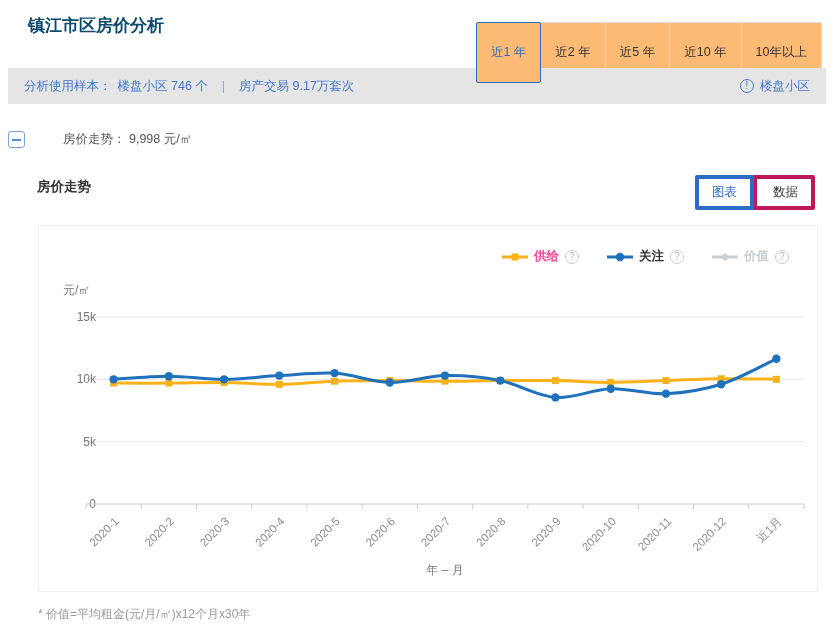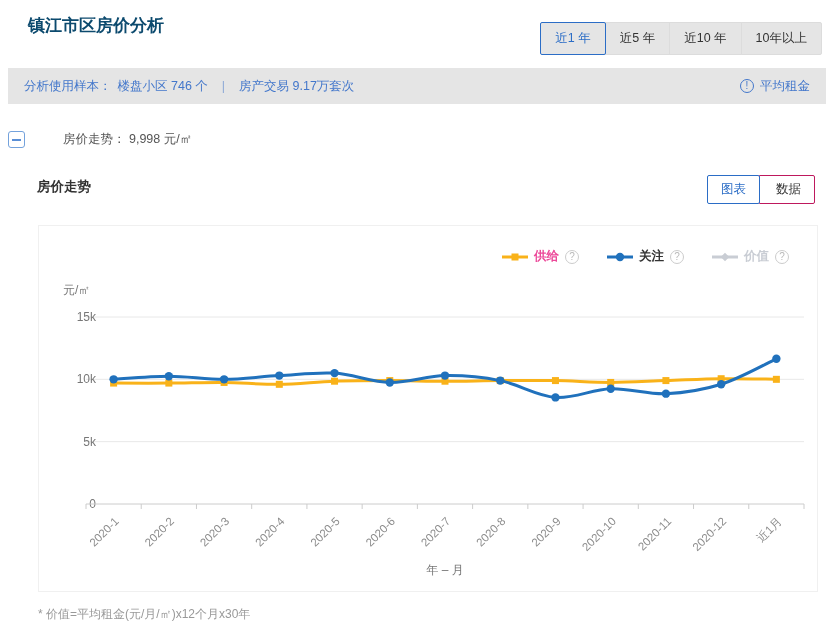--- a/index.html
+++ b/index.html
@@ -1,75 +1,76 @@
 <!DOCTYPE html>
 <html><head>
 <meta charset="utf-8">
 <style>
   * { margin:0; padding:0; box-sizing:border-box; }
   html,body { width:833px; height:628px; background:#fff; font-family:"Liberation Sans","DejaVu Sans",sans-serif; position:relative; overflow:hidden; }
 
   .page-title { position:absolute; top:14px; left:28px; font-size:17px; font-weight:bold; color:#0c4a6e;text-align:center; }
 
   .tabs { position:absolute; top:22px; right:11px; display:flex; }
-  .tab { padding:7px 14px; font-size:12.5px; color:#333; background:#e5e5e5; border:1px solid #dcdcdc; margin-left:-1px; cursor:pointer; white-space:nowrap; }
+  .tab { padding:21px 14px; font-size:12.5px; color:#333; background:#fdba74; border:1px solid #dcdcdc; margin-left:-1px; cursor:pointer; white-space:nowrap; }
   .tab:first-child { border-radius:2px 0 0 2px; }
   .tab:last-child { border-radius:0 2px 2px 0; }
   .tab.active { border-color:#2b6dc6; color:#2b6dc6; position:relative; z-index:1; border-radius:2px; }
 
   .info-bar { position:absolute; top:68px; left:8px; right:7px; height:36px; background:#e5e5e5; display:flex; align-items:center; justify-content:space-between; padding:0 16px; font-size:12.5px; color:#4377cb; }
   .info-left { display:flex; align-items:center; gap:6px; }
   .info-sep { opacity:.55; margin:0 8px; }
   .correction { display:flex; align-items:center; gap:6px; cursor:pointer; color:#4377cb; }
   .warn-icon { width:14px; height:14px; border:1px solid #4377cb; border-radius:50%; display:flex; align-items:center; justify-content:center; font-size:10px; line-height:1; color:#4377cb; }
 
   .section-header { position:absolute; top:131px; left:8px; display:flex; align-items:center; }
   .collapse-icon { width:17px; height:17px; border:1px solid #74a2dc; border-radius:3px; display:flex; align-items:center; justify-content:center; cursor:pointer; background:#fff; }
   .collapse-icon i { display:block; width:9px; height:2px; background:#5a8fd6; }
   .section-title { margin-left:9px; font-size:15px; font-weight:bold; color:#333; }
   .avg { margin-left:38px; font-size:12.5px; color:#555; }
 
   .subsection-title { position:absolute; top:178px; left:37px; font-size:13.5px; font-weight:bold; color:#333; }
 
   .view-toggle { position:absolute; top:175px; right:18px; display:flex; }
-  .view-btn { padding:5px 13px; font-size:12.5px; color:#333; background:#fff; border:1px solid #be185d; margin-left:-1px; cursor:pointer; }
+  .view-btn { padding:5px 13px; font-size:12.5px; color:#333; background:#fff; border:4px solid #be185d; margin-left:-1px; cursor:pointer; }
   .view-btn:first-child { border-radius:2px 0 0 2px; }
   .view-btn:last-child { border-radius:0 2px 2px 0;padding-left:16px; }
   .view-btn.active { border-color:#2b6dc6; color:#2b6dc6; z-index:1; position:relative; border-radius:2px; }
 
   .chart-box { position:absolute; top:225px; left:38px; width:780px; height:367px; border:1px solid #f0f0f0; background:#fff; }
   .legend { position:absolute; top:22px; right:28px; display:flex; gap:28px; align-items:center; z-index:2; }
   .legend-item { display:flex; align-items:center; gap:6px; cursor:pointer; font-size:12.5px; font-weight:bold; }
   .q-icon { width:14px; height:14px; border:1px solid #ccc; border-radius:50%; color:#b9b9b9; font-size:10px; font-weight:normal; display:flex; align-items:center; justify-content:center; line-height:1; cursor:pointer; }
   #chart-svg { position:absolute; left:0; top:0; }
 
   .footnote { position:absolute; top:606px; left:38px; font-size:12px; color:#999; }
 </style>
 </head>
 <body>
 
 <div class="page-title">镇江市区房价分析</div>
 
 <div class="tabs">
     <button class="tab active">近1 年</button>
+    <button class="tab">近2 年</button>
     <button class="tab">近5 年</button>
     <button class="tab">近10 年</button>
     <button class="tab">10年以上</button>
   </div>
 
 <div class="info-bar">
   <div class="info-left">
     <span>分析使用样本：</span>
     <span>楼盘小区 746 个</span>
     <span class="info-sep">|</span>
     <span>房产交易 9.17万套次</span>
   </div>
   <div class="correction">
     <span class="warn-icon">!</span>
-    <span>平均租金</span>
+    <span>楼盘小区</span>
   </div>
 </div>
 
 <div class="section-header">
   <span class="collapse-icon">
       <i></i>
     </span>
   <span class="avg">
     <span>房价走势：</span>
     <span>9,998 元/㎡</span>

